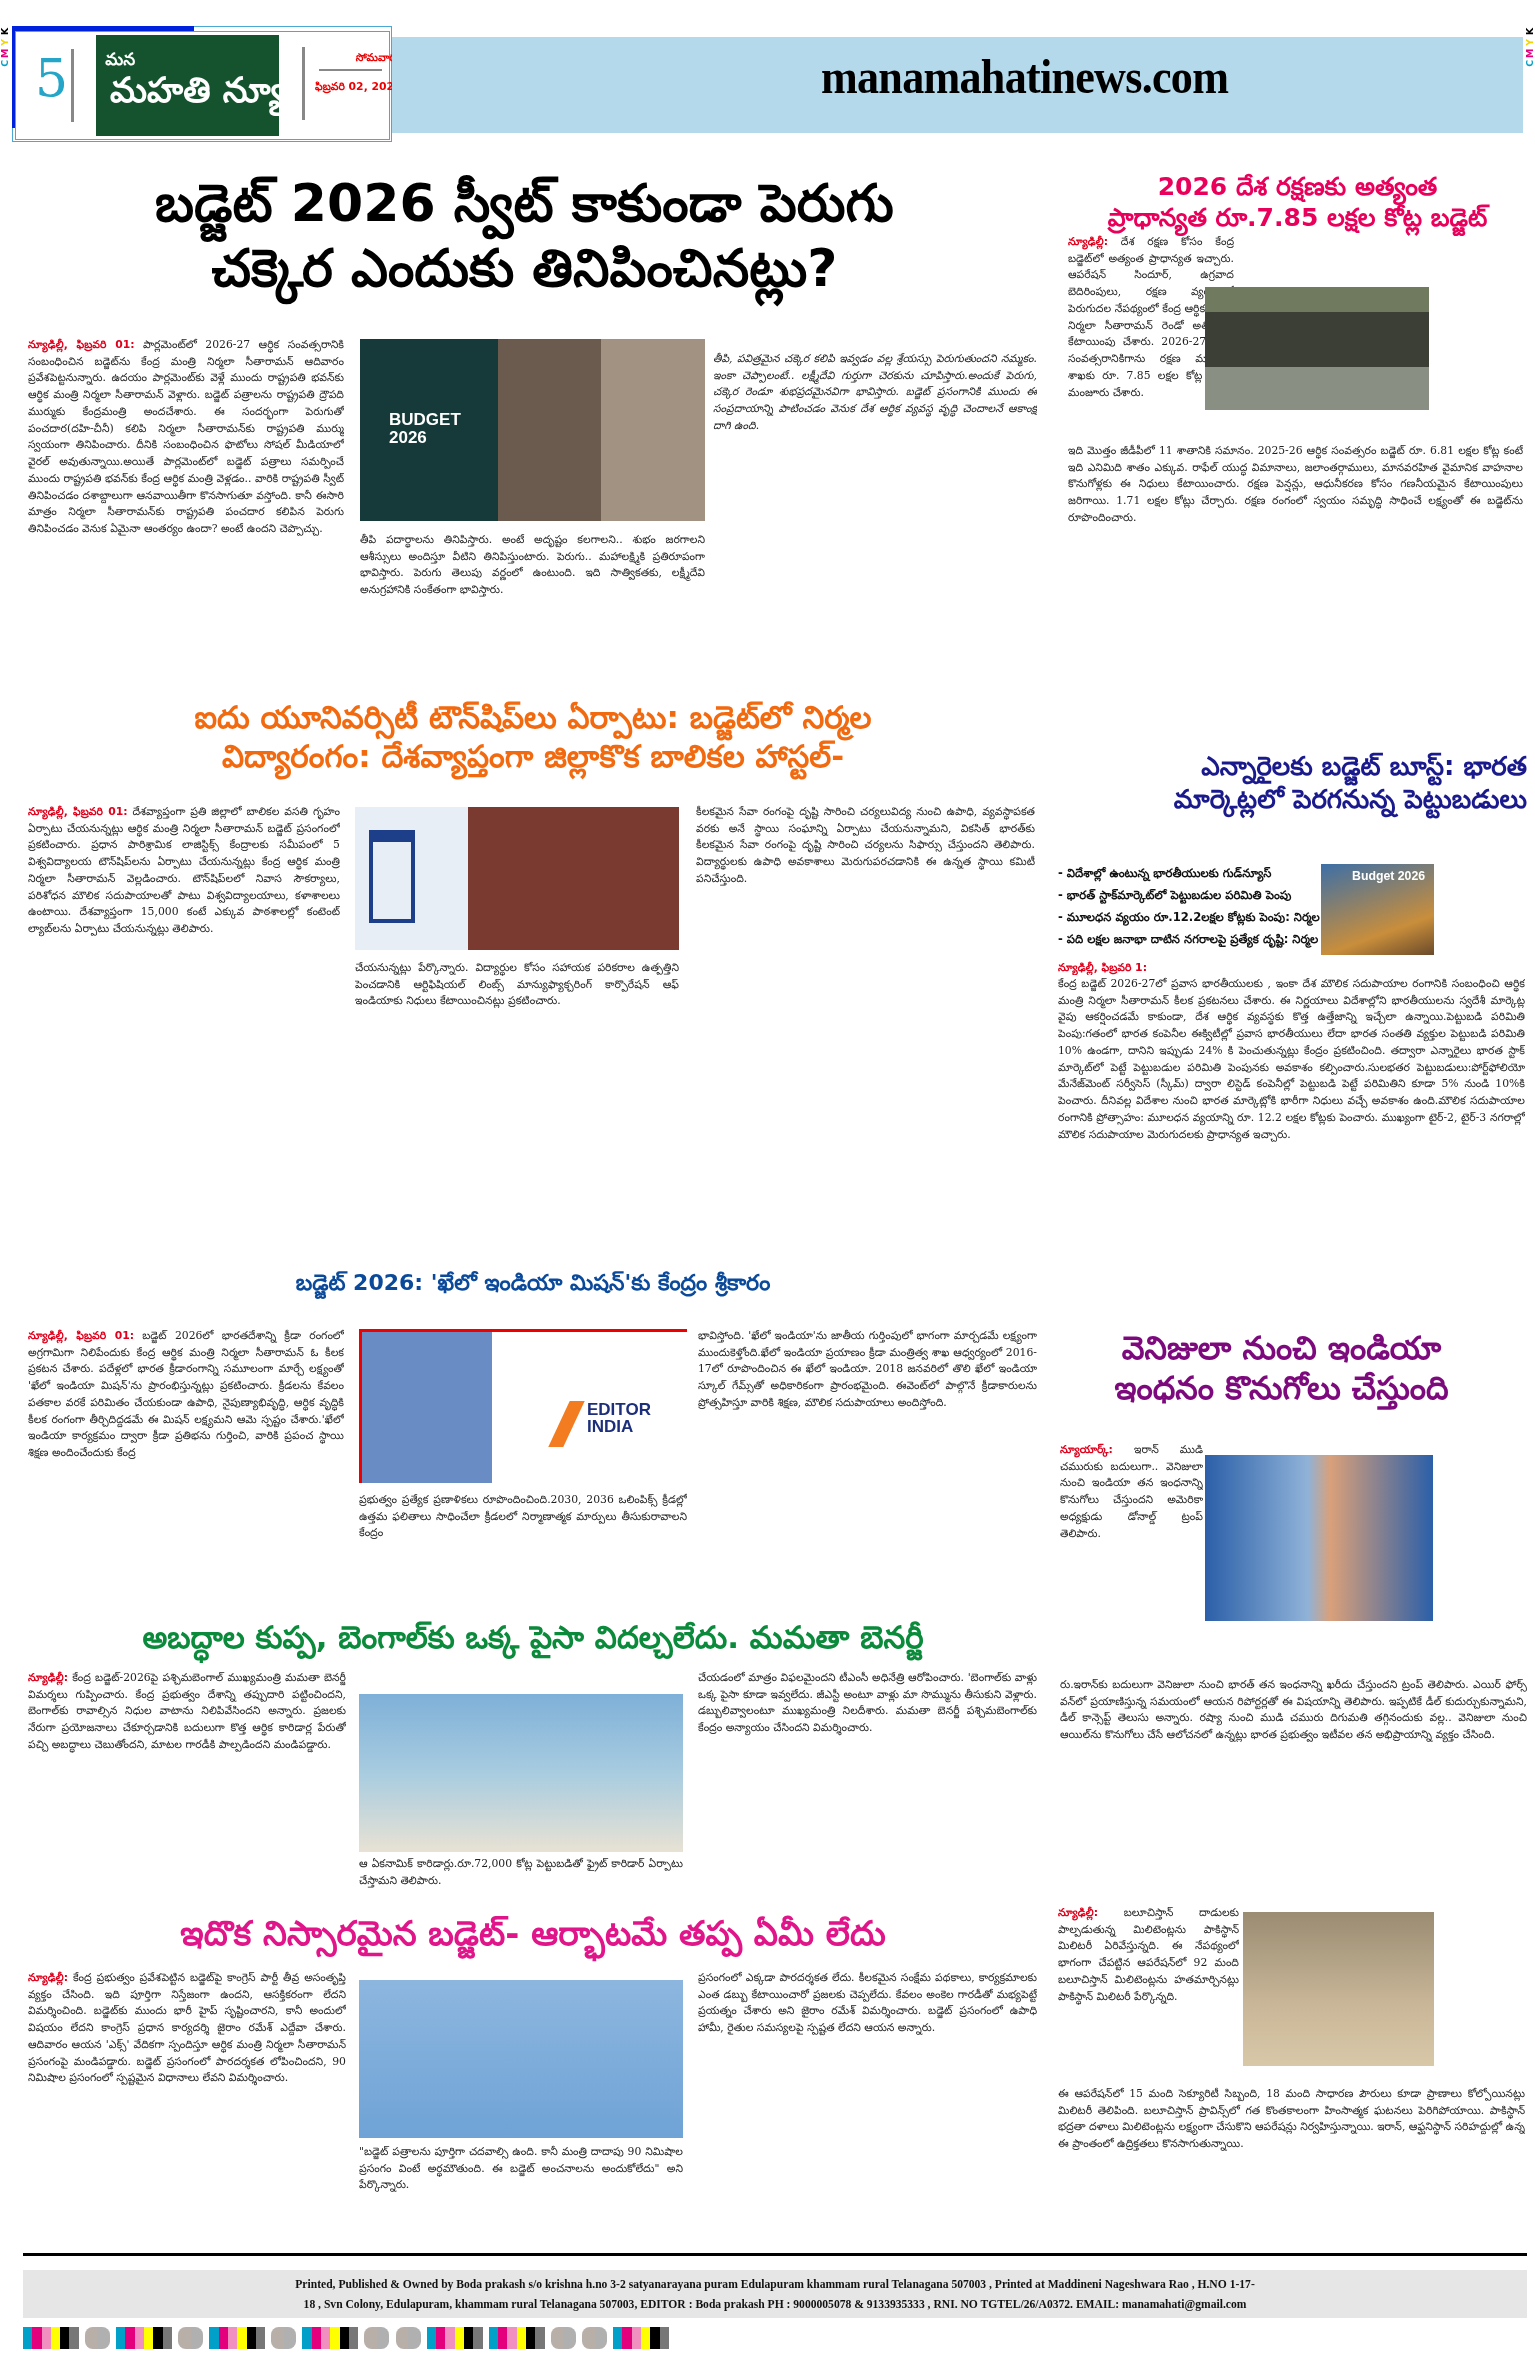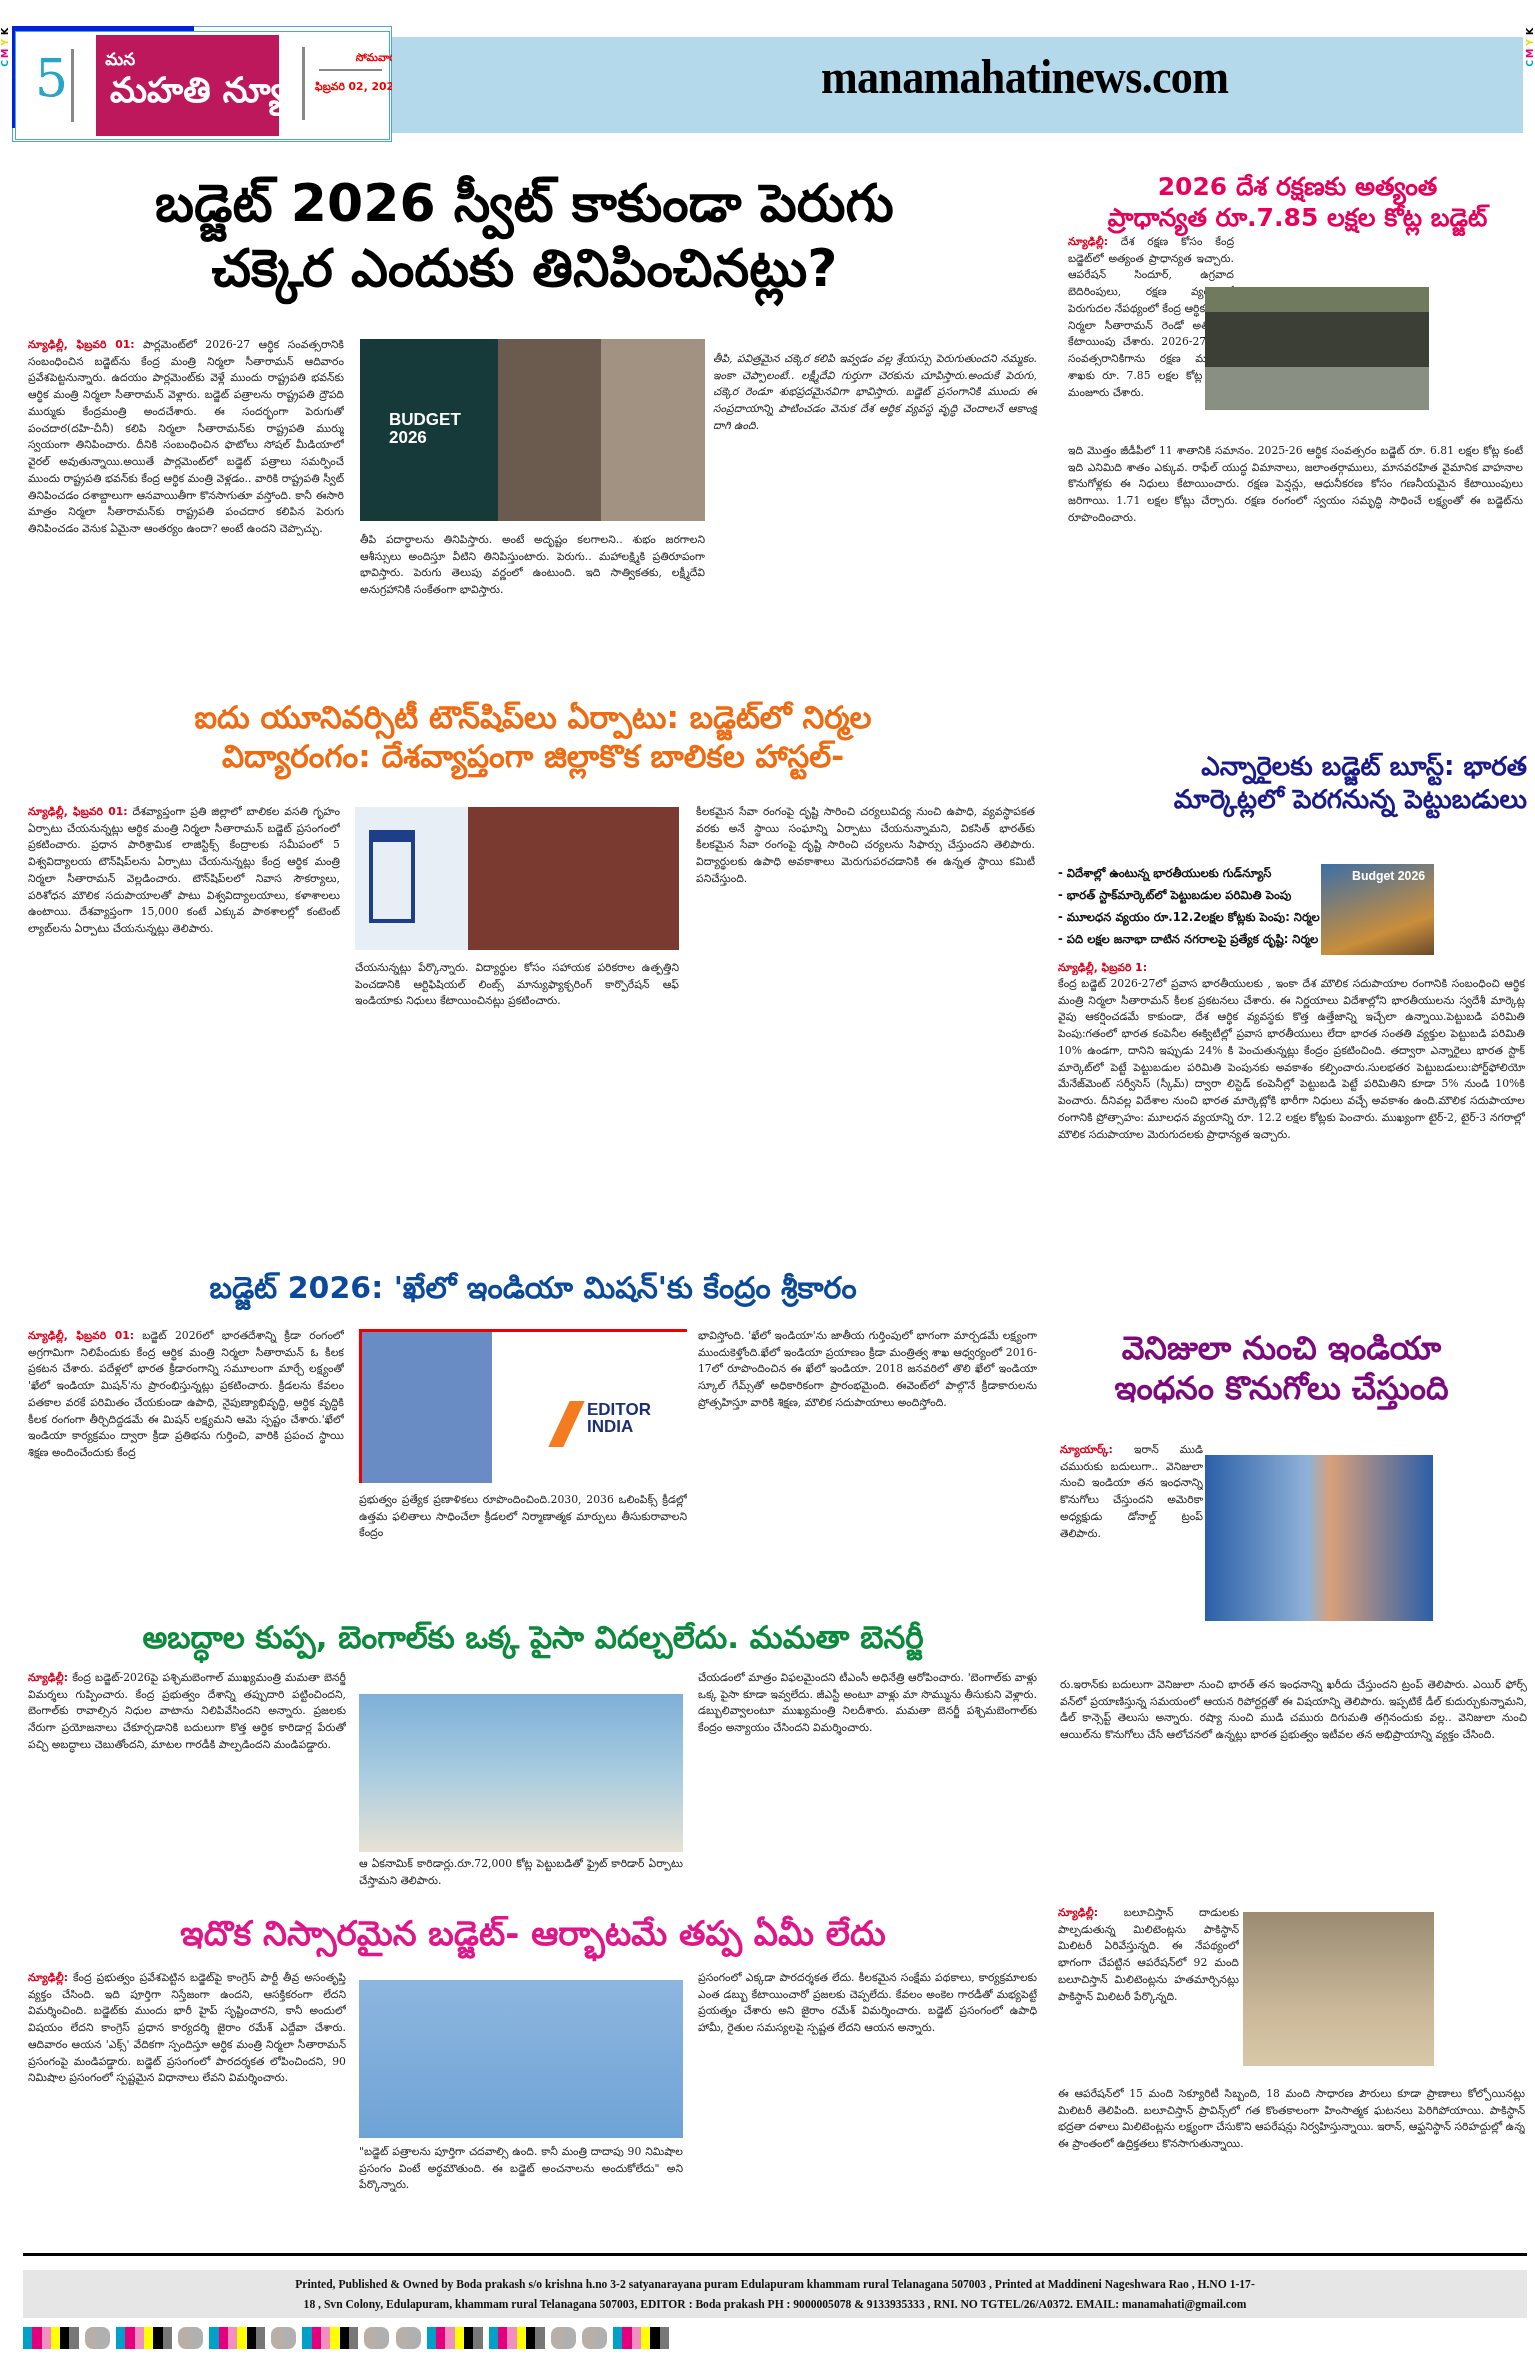--- a/index.html
+++ b/index.html
@@ -7,21 +7,21 @@
 
   
   .cmyk-mark { position: absolute; width: 10.8px; font: bold 9.3px "DejaVu Sans", sans-serif; line-height: 10.8px; text-align: center; }
   .cmyk-mark span { display: block; transform: rotate(-90deg); }
   .mast-box { position: absolute; left: 12.3px; top: 26px; width: 380px; height: 116px; border: 1.5px solid #4aa9d4; }
   .mast-box .inner { position: absolute; left: 1.5px; top: 3.9px; right: 1.5px; bottom: 1.5px; border: 0.8px solid #4aa9d4; }
   .mast-topbar { position: absolute; left: 12.3px; top: 26px; width: 182px; height: 4.6px; background: #0022dd; }
   .mast-leftbar { position: absolute; left: 12.3px; top: 26px; width: 2.3px; height: 102px; background: #0022dd; }
   .page-no { position: absolute; left: 35px; top: 48px; font: 52px "DejaVu Serif", serif; color: #25a6c8; }
   .vsep { position: absolute; width: 3.1px; background: #888; }
-  .logo-box { position: absolute; left: 96px; top: 35px; width: 183px; height: 101px; background: #be185d; color: #fff; }
+  .logo-box { position: absolute; left: 96px; top: 35px; width: 183px; height: 101px; background: #14532d; color: #fff; }
   .logo-small { position: absolute; left: 9.3px; top: 14px; font: bold 17px "DejaVu Sans", sans-serif; }
   .logo-big { position: absolute; left: 14px; top: 35px; font: bold 35px "DejaVu Sans", sans-serif; white-space: nowrap; }
   .mast-day { position: absolute; left: 337px; top: 51px; width: 63px; text-align: center; font: bold 10.8px "DejaVu Sans", sans-serif; color: #e00; margin-left: 12px; }
   .mast-rule { position: absolute; left: 319px; top: 69px; width: 63px; height: 1.5px; background: #888; }
   .mast-date { position: absolute; left: 315px; top: 80px; width: 72px; text-align: center; font: bold 10.8px "DejaVu Sans", sans-serif; color: #e00; white-space: nowrap; }
   .site-band { position: absolute; left: 392px; top: 37px; width: 1131px; height: 96px; background: #b3d9ea; }
   .site-url { position: absolute; left: 821px; top: 48px; font: bold 49px "Liberation Serif", serif; color: #000; letter-spacing: -0.8px; transform: scaleX(0.9); transform-origin: left; }
 
   
   .hl { position: absolute; font-family: "DejaVu Sans", sans-serif; font-weight: bold; line-height: 1.25; white-space: nowrap; }
@@ -135,21 +135,21 @@
   <div class="photo" style="left:1321px;top:864px;width:113px;height:91px;background:linear-gradient(160deg,#3c6fa6,#c98e3b 70%,#6a4a2a);">
     <div style="position:absolute;left:31px;top:6.2px;color:#fff;font:bold 12.3px 'Liberation Sans',sans-serif;line-height:1;text-align:center;">Budget 2026</div>
   </div>
   <div class="body" style="left:1058px;top:960px;width:378px;height:15.4px;">
     <span class="dateline">న్యూఢిల్లీ, ఫిబ్రవరి 1:</span>
   </div>
   <div class="body" style="left:1058px;top:976px;width:467px;height:293px;">కేంద్ర బడ్జెట్ 2026-27లో ప్రవాస భారతీయులకు , ఇంకా దేశ మౌలిక సదుపాయాల రంగానికి సంబంధించి ఆర్థిక మంత్రి నిర్మలా సీతారామన్ కీలక ప్రకటనలు చేశారు. ఈ నిర్ణయాలు విదేశాల్లోని భారతీయులను స్వదేశీ మార్కెట్ల వైపు ఆకర్షించడమే కాకుండా, దేశ ఆర్థిక వ్యవస్థకు కొత్త ఉత్తేజాన్ని ఇచ్చేలా ఉన్నాయి.పెట్టుబడి పరిమితి పెంపు:గతంలో భారత కంపెనీల ఈక్విటీల్లో ప్రవాస భారతీయులు లేదా భారత సంతతి వ్యక్తుల పెట్టుబడి పరిమితి 10% ఉండగా, దానిని ఇప్పుడు 24% కి పెంచుతున్నట్లు కేంద్రం ప్రకటించింది. తద్వారా ఎన్నారైలు భారత స్టాక్ మార్కెట్‌లో పెట్టే పెట్టుబడుల పరిమితి పెంపునకు అవకాశం కల్పించారు.సులభతర పెట్టుబడులు:పోర్ట్‌ఫోలియో మేనేజ్‌మెంట్ సర్వీసెస్ (స్కీమ్) ద్వారా లిస్టెడ్ కంపెనీల్లో పెట్టుబడి పెట్టే పరిమితిని కూడా 5% నుండి 10%కి పెంచారు. దీనివల్ల విదేశాల నుంచి భారత మార్కెట్లోకి భారీగా నిధులు వచ్చే అవకాశం ఉంది.మౌలిక సదుపాయాల రంగానికి ప్రోత్సాహం: మూలధన వ్యయాన్ని రూ. 12.2 లక్షల కోట్లకు పెంచారు. ముఖ్యంగా టైర్-2, టైర్-3 నగరాల్లో మౌలిక సదుపాయాల మెరుగుదలకు ప్రాధాన్యత ఇచ్చారు.</div>
 </article>
 
 <article>
-  <div class="hl" style="left:28px;top:1269px;width:1010px;text-align:center;font-size:30px;color:#0b4a9a;">బడ్జెట్ 2026: 'ఖేలో ఇండియా మిషన్'కు కేంద్రం శ్రీకారం</div>
+  <div class="hl" style="left:28px;top:1269px;width:1010px;text-align:center;font-size:22px;color:#0b4a9a;">బడ్జెట్ 2026: 'ఖేలో ఇండియా మిషన్'కు కేంద్రం శ్రీకారం</div>
   <div class="body" style="left:28px;top:1328px;width:316px;height:266px;">
     <span class="dateline">న్యూఢిల్లీ, ఫిబ్రవరి 01:</span>
     <span>బడ్జెట్ 2026లో భారతదేశాన్ని క్రీడా రంగంలో అగ్రగామిగా నిలిపేందుకు కేంద్ర ఆర్థిక మంత్రి నిర్మలా సీతారామన్ ఓ కీలక ప్రకటన చేశారు. పదేళ్లలో భారత క్రీడారంగాన్ని సమూలంగా మార్చే లక్ష్యంతో 'ఖేలో ఇండియా మిషన్'ను ప్రారంభిస్తున్నట్లు ప్రకటించారు. క్రీడలను కేవలం పతకాల వరకే పరిమితం చేయకుండా ఉపాధి, నైపుణ్యాభివృద్ధి, ఆర్థిక వృద్ధికి కీలక రంగంగా తీర్చిదిద్దడమే ఈ మిషన్ లక్ష్యమని ఆమె స్పష్టం చేశారు.'ఖేలో ఇండియా కార్యక్రమం ద్వారా క్రీడా ప్రతిభను గుర్తించి, వారికి ప్రపంచ స్థాయి శిక్షణ అందించేందుకు కేంద్ర</span>
   </div>
   <div class="photo" style="left:359px;top:1329px;width:328px;height:154px;border-top:3.1px solid #e00;border-left:3.1px solid #e00;background:linear-gradient(90deg,#6a8cc4 0 40%,#ffffff 40%);">
     <div style="position:absolute;left:197px;top:69px;width:15.4px;height:46px;background:#f47c20;transform:skewX(-25deg);"></div>
     <div style="position:absolute;left:225px;top:69px;color:#1d2f7a;font:bold 17px 'Liberation Sans',sans-serif;line-height:1;">
       <div>EDITOR</div>
       <div>INDIA</div>
     </div>

